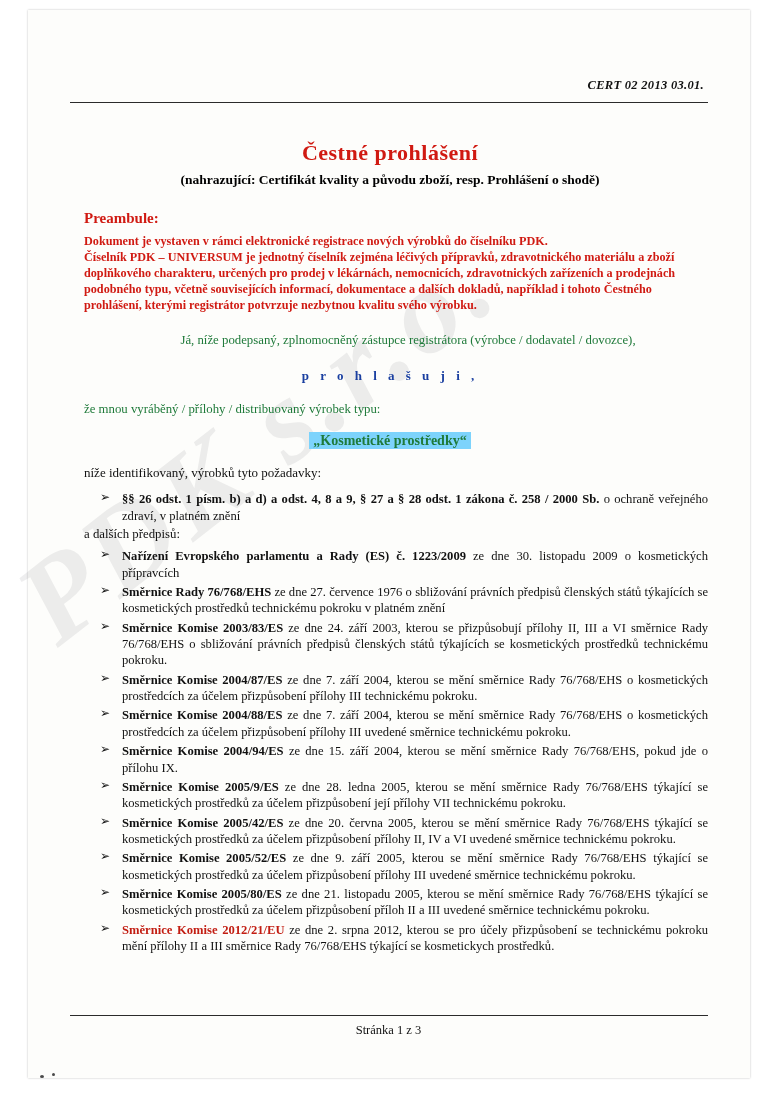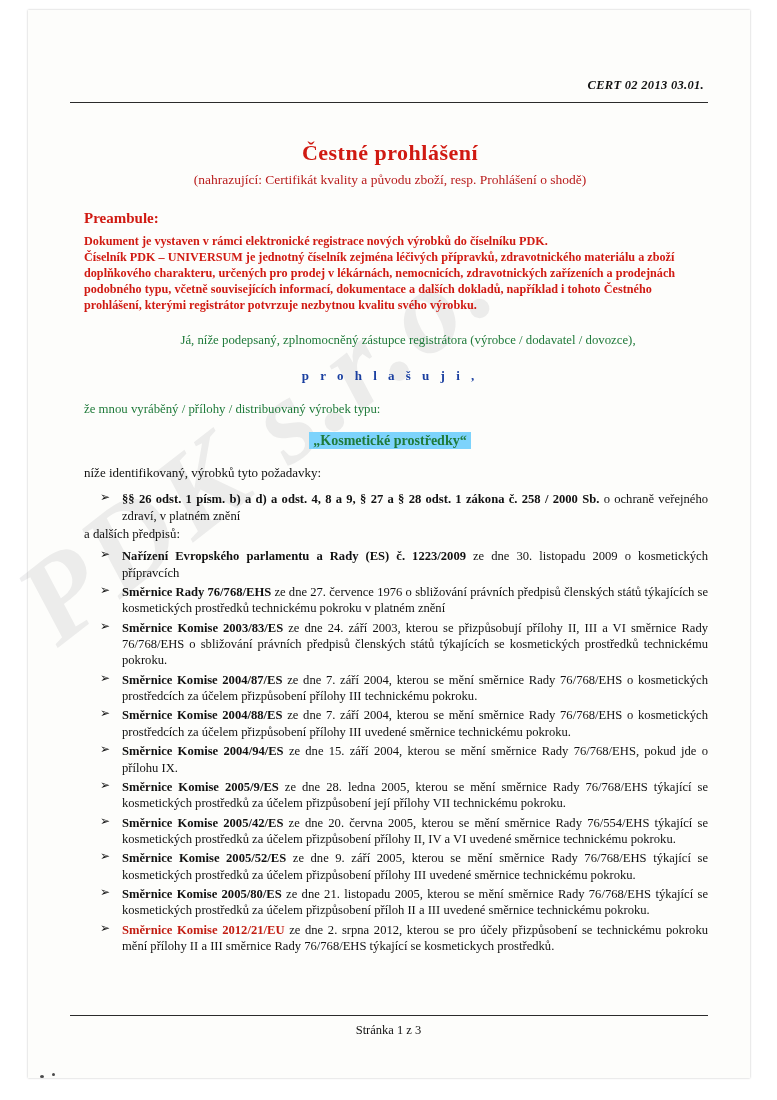--- a/index.html
+++ b/index.html
@@ -70,23 +70,23 @@
   h1.title {
     text-align: center;
     color: #d01a12;
     font-size: 22px;
     font-weight: bold;
     margin: 14px 0 6px 0;
     letter-spacing: 0.5px;
   }
   .subtitle {
     text-align: center;
-    color: #b91c1c;
+    color: #000000;
     font-size: 13.5px;
-    font-weight: normal;
+    font-weight: bold;
     margin-bottom: 22px;
   }
   .preamble-head {
     color: #d01a12;
     font-size: 15px;
     font-weight: bold;
     margin: 10px 0 6px 14px;
   }
   .preamble-body {
     color: #d01a12;
@@ -223,21 +223,21 @@
       <div class="midnote">a dalších předpisů:</div>
 
       <ul class="reglist">
         <li><b>Nařízení Evropského parlamentu a Rady (ES) č. 1223/2009</b><span> ze dne 30. listopadu 2009 o kosmetických přípravcích</span></li>
         <li><b>Směrnice Rady 76/768/EHS</b><span> ze dne 27. července 1976 o sbližování právních předpisů členských států týkajících se kosmetických prostředků technickému pokroku v platném znění</span></li>
         <li><b>Směrnice Komise 2003/83/ES</b><span> ze dne 24. září 2003, kterou se přizpůsobují přílohy II, III a VI směrnice Rady 76/768/EHS o sbližování právních předpisů členských států týkajících se kosmetických prostředků technickému pokroku.</span></li>
         <li><b>Směrnice Komise 2004/87/ES</b><span> ze dne 7. září 2004, kterou se mění směrnice Rady 76/768/EHS o kosmetických prostředcích za účelem přizpůsobení přílohy III technickému pokroku.</span></li>
         <li><b>Směrnice Komise 2004/88/ES</b><span> ze dne 7. září 2004, kterou se mění směrnice Rady 76/768/EHS o  kosmetických  prostředcích  za  účelem  přizpůsobení  přílohy  III  uvedené  směrnice technickému pokroku.</span></li>
         <li><b>Směrnice Komise 2004/94/ES</b><span> ze dne 15. září 2004, kterou se mění směrnice Rady 76/768/EHS, pokud jde o přílohu IX.</span></li>
         <li><b>Směrnice Komise 2005/9/ES</b><span> ze dne 28. ledna 2005, kterou se mění směrnice Rady 76/768/EHS týkající se kosmetických prostředků za účelem přizpůsobení její přílohy VII technickému pokroku.</span></li>
-        <li><b>Směrnice Komise 2005/42/ES</b><span> ze dne 20. června 2005, kterou se mění směrnice Rady 76/554/EHS týkající se kosmetických prostředků za účelem přizpůsobení přílohy II, IV a VI uvedené směrnice technickému pokroku.</span></li>
+        <li><b>Směrnice Komise 2005/42/ES</b><span> ze dne 20. června 2005, kterou se mění směrnice Rady 76/768/EHS týkající se kosmetických prostředků za účelem přizpůsobení přílohy II, IV a VI uvedené směrnice technickému pokroku.</span></li>
         <li><b>Směrnice Komise 2005/52/ES</b><span> ze dne 9. září 2005, kterou se mění směrnice Rady 76/768/EHS týkající se kosmetických prostředků za účelem přizpůsobení přílohy III uvedené směrnice technickému pokroku.</span></li>
         <li><b>Směrnice Komise 2005/80/ES</b><span> ze dne 21. listopadu 2005, kterou se mění směrnice Rady 76/768/EHS týkající se kosmetických prostředků za účelem přizpůsobení příloh II a III uvedené směrnice technickému pokroku.</span></li>
         <li class="red"><b>Směrnice Komise 2012/21/EU</b><span> ze dne 2. srpna 2012, kterou se pro účely přizpůsobení se technickému  pokroku  mění  přílohy  II  a  III  směrnice  Rady  76/768/EHS  týkající  se kosmetickych prostředků.</span></li>
       </ul>
 
     </div>
 
     <div class="footer-rule"></div>
     <div class="footer">Stránka 1 z 3</div>
   </div>

